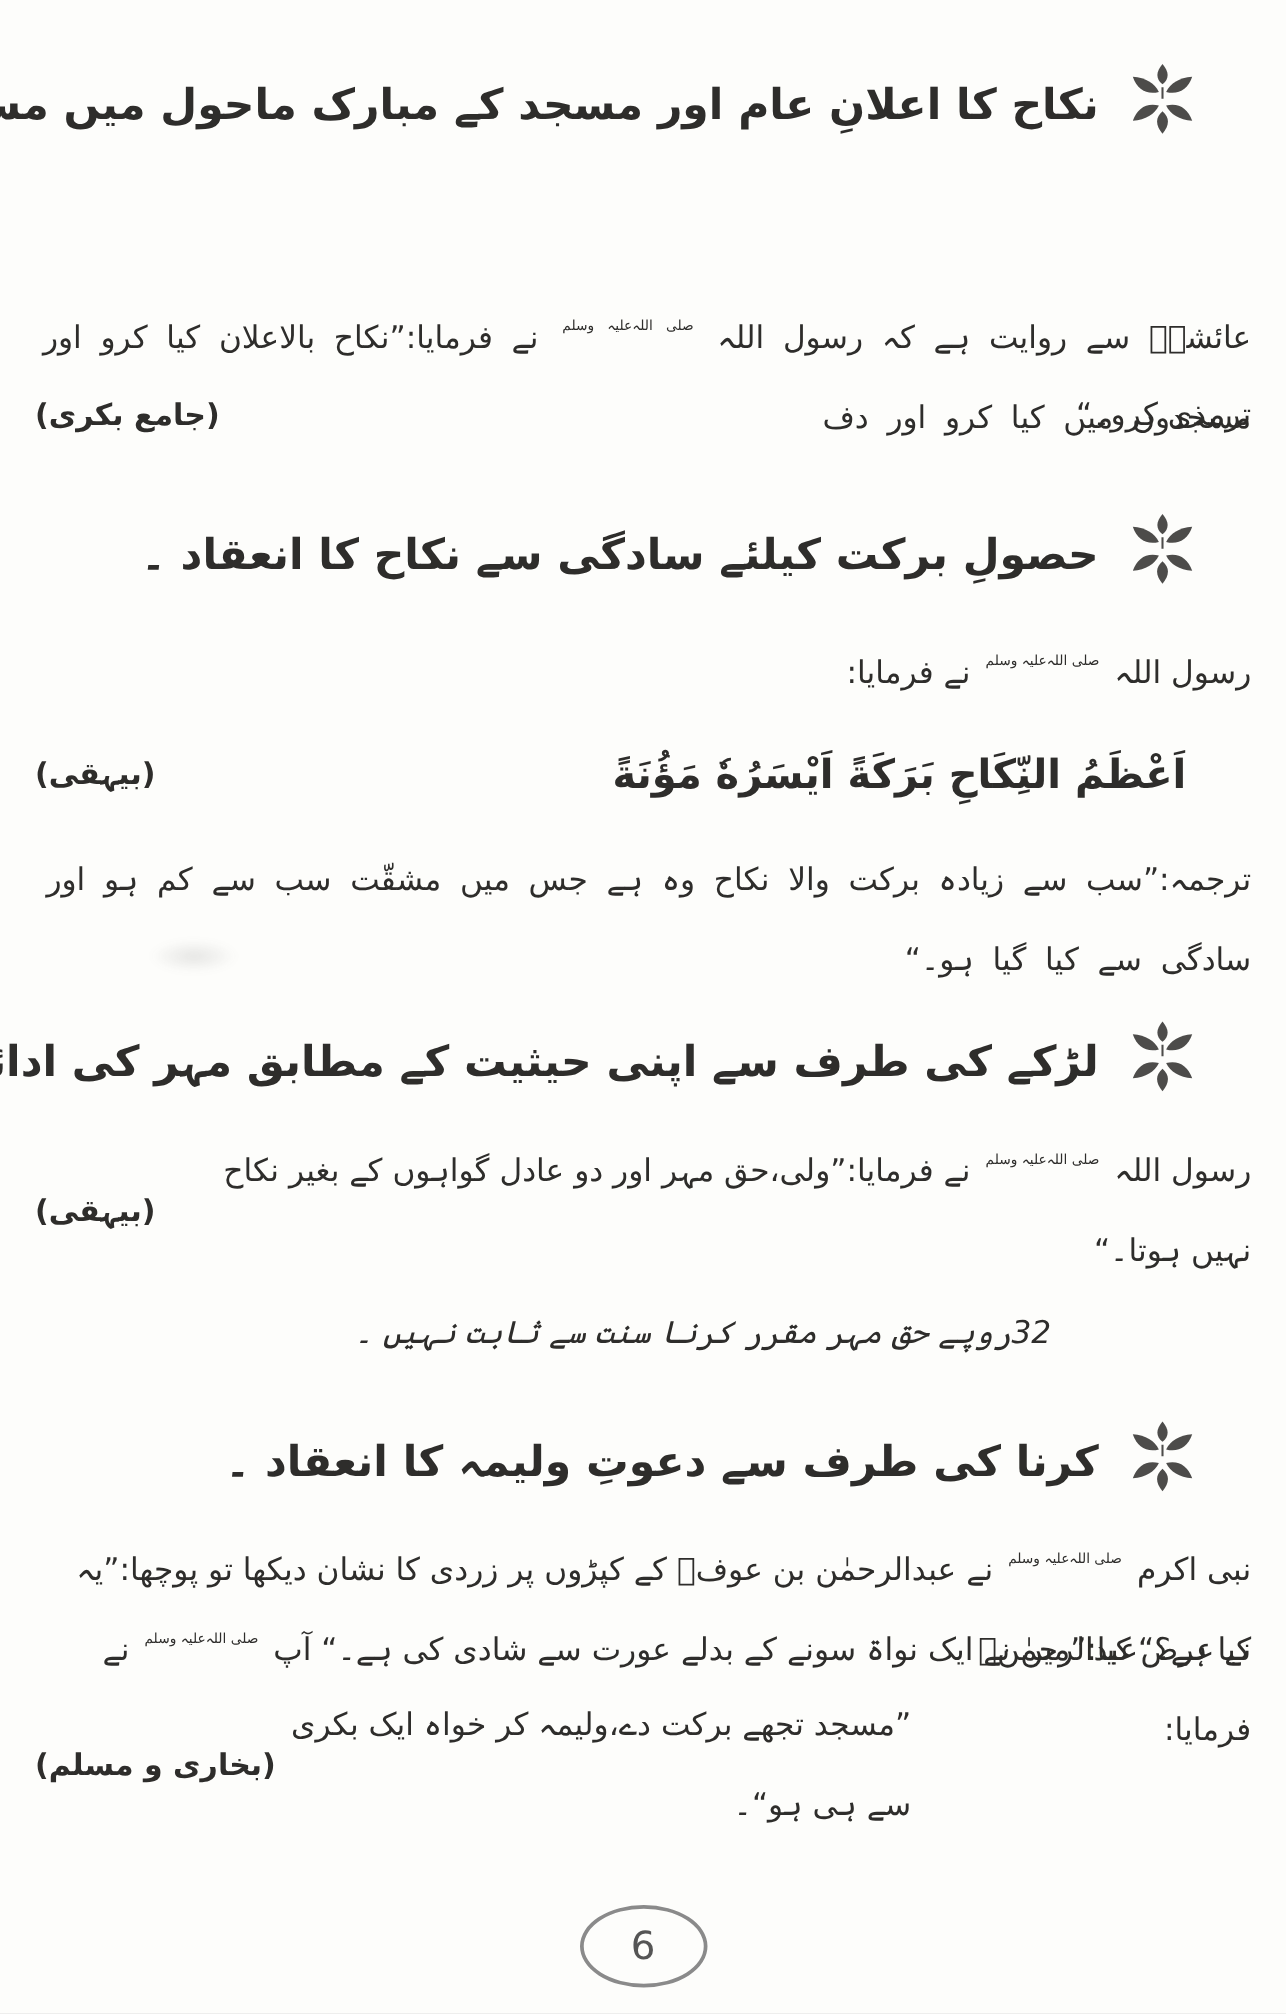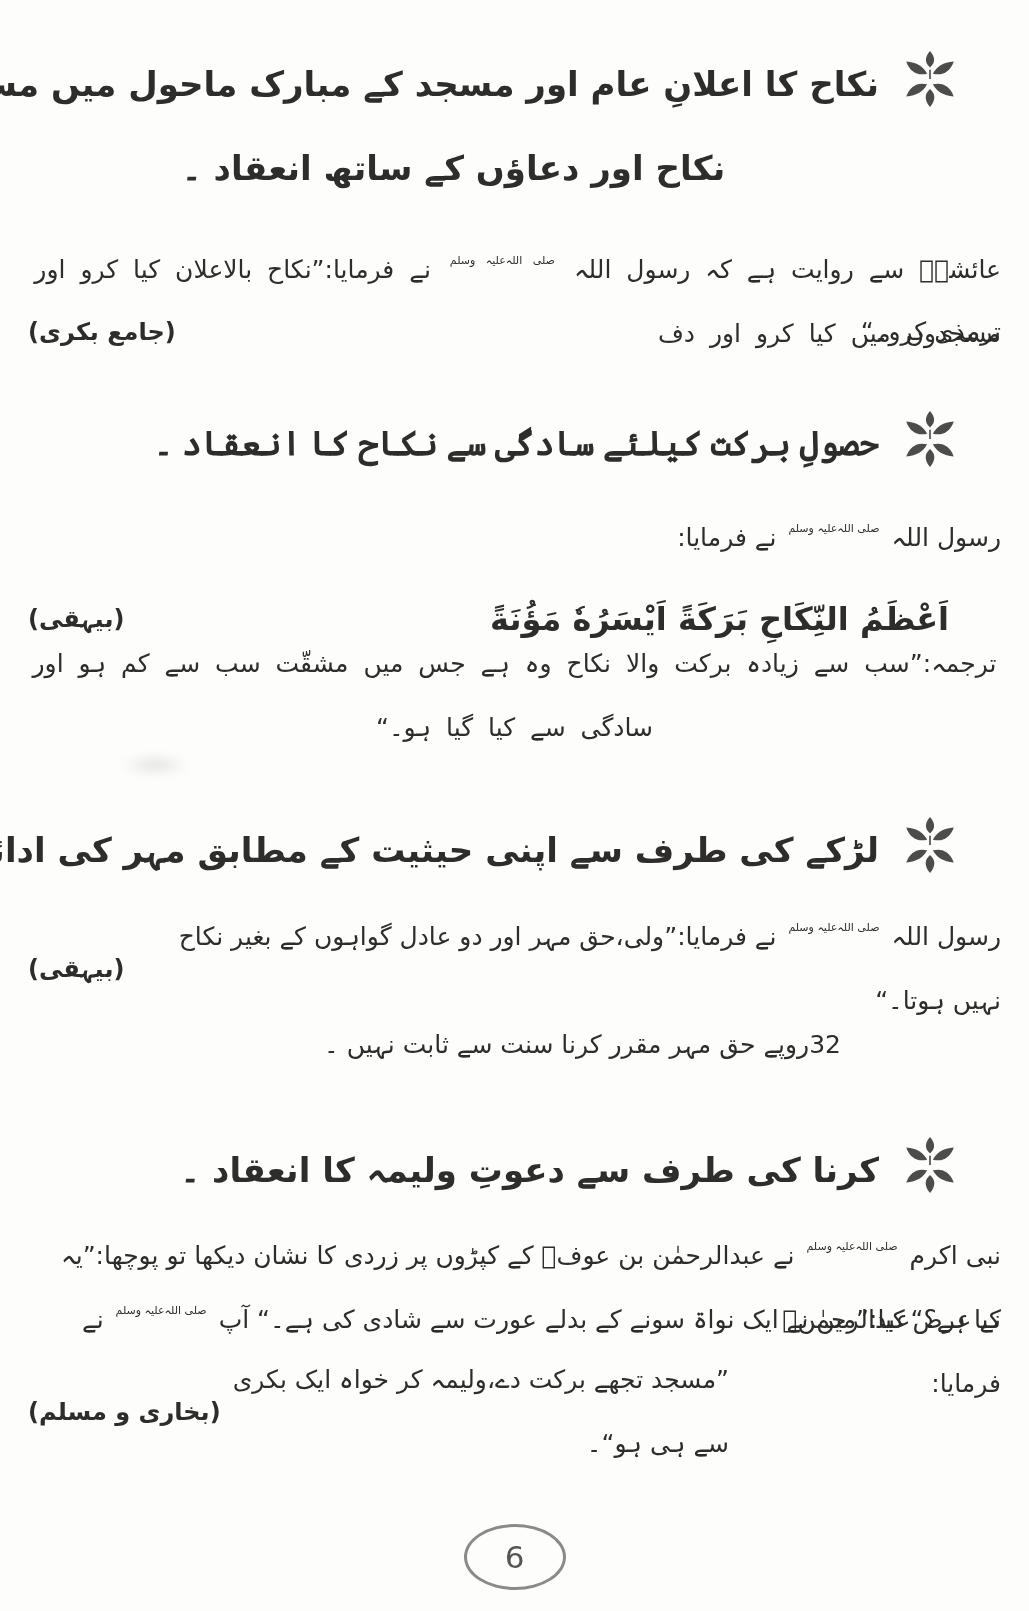--- a/index.html
+++ b/index.html
@@ -70,34 +70,33 @@
         <path d="M2.5 6.5 C7.6 6.9 10.9 9 12.6 12.4 C7.9 13.6 4.2 11.4 2.5 6.5 Z"></path>
         <path d="M25.5 6.5 C20.4 6.9 17.1 9 15.4 12.4 C20.1 13.6 23.8 11.4 25.5 6.5 Z"></path>
         <path d="M2.5 23.5 C7.6 23.1 10.9 21 12.6 17.6 C7.9 16.4 4.2 18.6 2.5 23.5 Z"></path>
         <path d="M25.5 23.5 C20.4 23.1 17.1 21 15.4 17.6 C20.1 16.4 23.8 18.6 25.5 23.5 Z"></path>
         <path d="M14 28.5 C11.2 25.2 11.2 22.2 14 19.8 C16.8 22.2 16.8 25.2 14 28.5 Z"></path>
         <path d="M13.6 10.5 L14.4 10.5 L14.4 15 L13.6 15 Z"></path>
       </svg>
     </span>
     <div class="h-lines">
       <div class="h-line">نکاح کا اعلانِ عام اور مسجد کے مبارک ماحول میں مسنون خطبۂ</div>
-      <div class="h-line h-line2">نکاح اور دعاؤں کے ساتھ انعقاد ۔</div>
     </div>
   </div>
 
   <div class="abs line wide" style="top:238px;">عائشہؓ سے روایت ہے کہ رسول اللہ <span class="saw">
         <span>صلی اللہ</span>
         <span>علیہ وسلم</span>
       </span> نے فرمایا:”نکاح بالاعلان کیا کرو اور مسجدوں میں کیا کرو اور دف</div>
   <div class="abs line split" style="top:300px;">
     <span class="tail">ترمذی کرو۔“</span>
     <span class="cite">(جامع بکری)</span>
   </div>
 
-  <div class="abs heading-row" style="top:402px;font-family:Liberation Serif, serif;">
+  <div class="abs heading-row" style="top:402px;">
     <span class="fleuron">
       <svg class="flower" width="58" height="62" viewBox="0 0 28 30">
         <path d="M14 1.5 C11.4 4.6 11.3 7.2 14 9.4 C16.7 7.2 16.6 4.6 14 1.5 Z"></path>
         <path d="M2.5 6.5 C7.6 6.9 10.9 9 12.6 12.4 C7.9 13.6 4.2 11.4 2.5 6.5 Z"></path>
         <path d="M25.5 6.5 C20.4 6.9 17.1 9 15.4 12.4 C20.1 13.6 23.8 11.4 25.5 6.5 Z"></path>
         <path d="M2.5 23.5 C7.6 23.1 10.9 21 12.6 17.6 C7.9 16.4 4.2 18.6 2.5 23.5 Z"></path>
         <path d="M25.5 23.5 C20.4 23.1 17.1 21 15.4 17.6 C20.1 16.4 23.8 18.6 25.5 23.5 Z"></path>
         <path d="M14 28.5 C11.2 25.2 11.2 22.2 14 19.8 C16.8 22.2 16.8 25.2 14 28.5 Z"></path>
         <path d="M13.6 10.5 L14.4 10.5 L14.4 15 L13.6 15 Z"></path>
       </svg>
@@ -110,21 +109,21 @@
   <div class="abs line" style="top:506px;">رسول اللہ <span class="saw">
         <span>صلی اللہ</span>
         <span>علیہ وسلم</span>
       </span> نے فرمایا:</div>
 
   <div class="abs arabic-row" style="top:582px;">
     <span class="arabic">اَعْظَمُ النِّکَاحِ بَرَکَةً اَیْسَرُهٗ مَؤُنَةً</span>
     <span class="cite">(بیہقی)</span>
   </div>
 
-  <div class="abs line wide" style="top:632px;text-align:center;">ترجمہ:”سب سے زیادہ برکت والا نکاح وہ ہے جس میں مشقّت سب سے کم ہو اور سادگی سے کیا گیا ہو۔“</div>
+  <div class="abs line wide" style="top:672px;">ترجمہ:”سب سے زیادہ برکت والا نکاح وہ ہے جس میں مشقّت سب سے کم ہو اور سادگی سے کیا گیا ہو۔“</div>
 
   <div class="abs heading-row" style="top:808px;">
     <span class="fleuron">
       <svg class="flower" width="58" height="62" viewBox="0 0 28 30">
         <path d="M14 1.5 C11.4 4.6 11.3 7.2 14 9.4 C16.7 7.2 16.6 4.6 14 1.5 Z"></path>
         <path d="M2.5 6.5 C7.6 6.9 10.9 9 12.6 12.4 C7.9 13.6 4.2 11.4 2.5 6.5 Z"></path>
         <path d="M25.5 6.5 C20.4 6.9 17.1 9 15.4 12.4 C20.1 13.6 23.8 11.4 25.5 6.5 Z"></path>
         <path d="M2.5 23.5 C7.6 23.1 10.9 21 12.6 17.6 C7.9 16.4 4.2 18.6 2.5 23.5 Z"></path>
         <path d="M25.5 23.5 C20.4 23.1 17.1 21 15.4 17.6 C20.1 16.4 23.8 18.6 25.5 23.5 Z"></path>
         <path d="M14 28.5 C11.2 25.2 11.2 22.2 14 19.8 C16.8 22.2 16.8 25.2 14 28.5 Z"></path>
@@ -136,21 +135,21 @@
     </div>
   </div>
 
   <div class="abs line split" style="top:905px;">
     <span class="tail">رسول اللہ <span class="saw">
           <span>صلی اللہ</span>
           <span>علیہ وسلم</span>
         </span> نے فرمایا:”ولی،حق مہر اور دو عادل گواہوں کے بغیر نکاح نہیں ہوتا۔“</span>
     <span class="cite">(بیہقی)</span>
   </div>
-  <div class="abs line indent160" style="top:1013px;">32روپے حق مہر مقرر کرنا سنت سے ثابت نہیں ۔</div>
+  <div class="abs line indent160" style="top:1034px;font-style:italic;">32روپے حق مہر مقرر کرنا سنت سے ثابت نہیں ۔</div>
 
   <div class="abs heading-row" style="top:1128px;">
     <span class="fleuron">
       <svg class="flower" width="58" height="62" viewBox="0 0 28 30">
         <path d="M14 1.5 C11.4 4.6 11.3 7.2 14 9.4 C16.7 7.2 16.6 4.6 14 1.5 Z"></path>
         <path d="M2.5 6.5 C7.6 6.9 10.9 9 12.6 12.4 C7.9 13.6 4.2 11.4 2.5 6.5 Z"></path>
         <path d="M25.5 6.5 C20.4 6.9 17.1 9 15.4 12.4 C20.1 13.6 23.8 11.4 25.5 6.5 Z"></path>
         <path d="M2.5 23.5 C7.6 23.1 10.9 21 12.6 17.6 C7.9 16.4 4.2 18.6 2.5 23.5 Z"></path>
         <path d="M25.5 23.5 C20.4 23.1 17.1 21 15.4 17.6 C20.1 16.4 23.8 18.6 25.5 23.5 Z"></path>
         <path d="M14 28.5 C11.2 25.2 11.2 22.2 14 19.8 C16.8 22.2 16.8 25.2 14 28.5 Z"></path>

